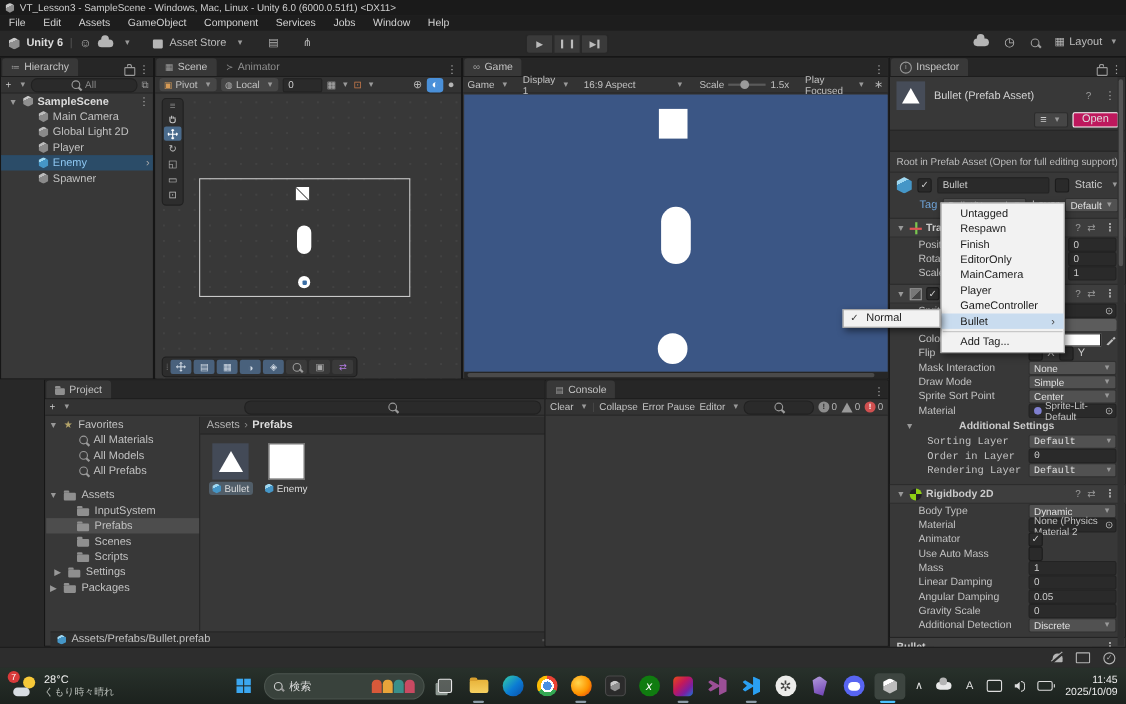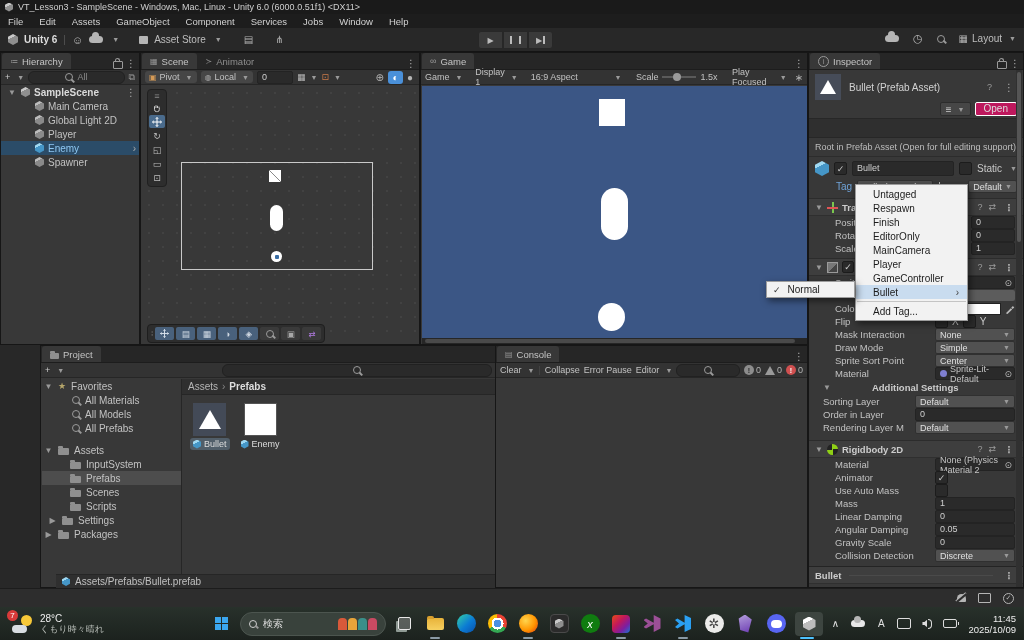--- a/index.html
+++ b/index.html
@@ -54,21 +54,21 @@
   #sceneview{background:#383838;background-image:radial-gradient(#424242 1px,transparent 1px);background-size:14px 14px;}
   .toolstrip{width:18px;background:#2d2d2d;border:1px solid #202020;border-radius:4px;display:flex;flex-direction:column;align-items:center;padding:2px 0;gap:1px;}
   .tool{width:16px;height:13px;display:flex;align-items:center;justify-content:center;color:#bdbdbd;font-size:9px;border-radius:2px;}
   .tool.active{background:#4a6b8c;color:#fff;}
   .ovbtn{width:19px;height:13px;display:flex;align-items:center;justify-content:center;font-size:8.5px;color:#cfd8e2;background:#49617c;border-radius:2px;}
   .ovbtn.off{background:#3a3a3a;color:#a8a8a8;}
 
   
   .irow{display:flex;align-items:center;height:13px;padding:0 8px 0 26px;gap:4px;}
   .ilabel{width:96px;flex:none;color:#c2c2c2;white-space:nowrap;overflow:hidden;font-size:9.5px;}
-  .irow.indent{padding-left:14px;}
+  .irow.indent{padding-left:34px;font-family:Liberation Mono, monospace;}
   .irow.indent .ilabel{width:88px;}
   .dd{flex:1;height:11px;background:#515151;border:1px solid #303030;border-radius:2px;display:flex;align-items:center;justify-content:space-between;padding:0 4px;color:#e0e0e0;font-size:9px;min-width:0;}
   .dd span{white-space:nowrap;overflow:hidden;}
   .nf{flex:1;height:11px;background:#2a2a2a;border:1px solid #232323;border-radius:2px;padding:0 4px;color:#cfcfcf;font-size:9px;line-height:11px;}
   .objf{flex:1;height:11px;background:#2a2a2a;border:1px solid #232323;border-radius:2px;display:flex;align-items:center;justify-content:space-between;padding:0 2px 0 4px;color:#c5c5c5;font-size:9px;min-width:0;}
   .picker{color:#bbb;font-size:9px;flex:none;}
   .chead{display:flex;align-items:center;height:16px;background:#3e3e3e;border-top:1px solid #2c2c2c;border-bottom:1px solid #2f2f2f;padding:0 6px;gap:4px;font-weight:bold;color:#ccc;font-size:9.5px;}
   .hicon{color:#9a9a9a;font-weight:normal;font-size:9px;padding:0 1px;}
   .fold9{color:#999;font-size:8px;}
   .rbicon{width:11px;height:11px;border-radius:50%;background:conic-gradient(#8fd015 0 25%,#222 25% 50%,#8fd015 50% 75%,#222 75%);flex:none;}
@@ -534,20 +534,27 @@
     <div class="chead" style="margin-top:6px;">
       <span class="fold9">▼</span>
         <span class="rbicon"></span>
       <span>Rigidbody 2D</span>
         <span class="grow"></span>
       <span class="hicon">?</span>
         <span class="hicon">⇄</span>
         <span class="kebab">⋮</span>
     </div>
     <div class="irow">
+      <span class="ilabel">Body Type</span>
+      <span class="dd">
+          <span>Dynamic</span>
+          <span class="caret">▼</span>
+        </span>
+    </div>
+    <div class="irow">
       <span class="ilabel">Material</span>
       <span class="objf">
           <span>None (Physics Material 2</span>
           <span class="picker">⊙</span>
         </span>
     </div>
     <div class="irow">
       <span class="ilabel">Animator</span>
       <span class="cb">✓</span>
     </div>
@@ -565,21 +572,21 @@
     </div>
     <div class="irow">
       <span class="ilabel">Angular Damping</span>
       <span class="nf">0.05</span>
     </div>
     <div class="irow">
       <span class="ilabel">Gravity Scale</span>
       <span class="nf">0</span>
     </div>
     <div class="irow">
-      <span class="ilabel">Collision Detection</span>
+      <span class="ilabel">Additional Detection</span>
       <span class="dd">
           <span>Discrete</span>
           <span class="caret">▼</span>
         </span>
     </div>
 
     <div class="chead" style="margin-top:4px;border-top:1px solid #242424;">
       <span>Bullet</span>
       <span style="flex:1;border-top:1px solid #4a4a4a;margin:0 4px;"></span>
       <span class="kebab">⋮</span>
@@ -679,21 +686,21 @@
         </div>
         <div style="display:flex;flex-direction:column;align-items:center;gap:2px;">
           <span style="width:33px;height:33px;background:#fff;border:1px solid #555;box-sizing:border-box;"></span>
           <span class="thumblabel">
               <span class="minicube"></span>
               <span>Enemy</span>
             </span>
         </div>
       </div>
     </div>
-    <div class="abs flex" style="left:15px;top:228px;width:493px;height:14px;background:#2f2f2f;border-top:1px solid #262626;padding:0 6px;gap:5px;box-sizing:border-box;">
+    <div class="abs flex" style="left:5px;top:228px;width:493px;height:14px;background:#2f2f2f;border-top:1px solid #262626;padding:0 6px;gap:5px;box-sizing:border-box;">
       <span class="minicube"></span>
       <span style="color:#c0c0c0;">Assets/Prefabs/Bullet.prefab</span>
       <span class="grow"></span>
       <span class="flex" style="width:40px;">
         <span style="flex:1;height:2px;background:#555;position:relative;">
             <span style="position:absolute;left:45%;top:-2.5px;width:7px;height:7px;background:#999;border-radius:50%;"></span>
           </span>
       </span>
     </div>
   </div>

